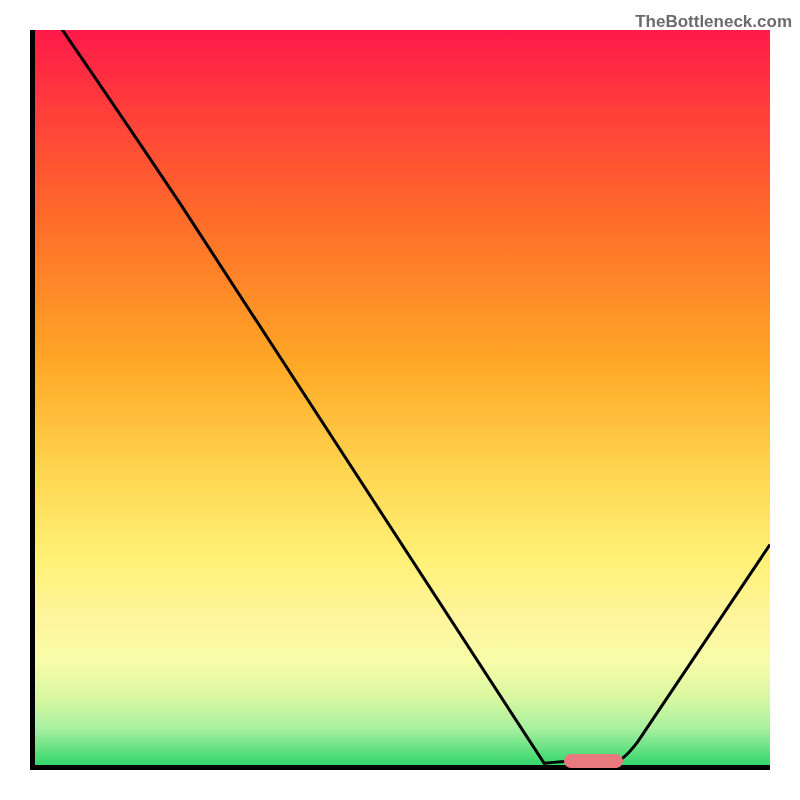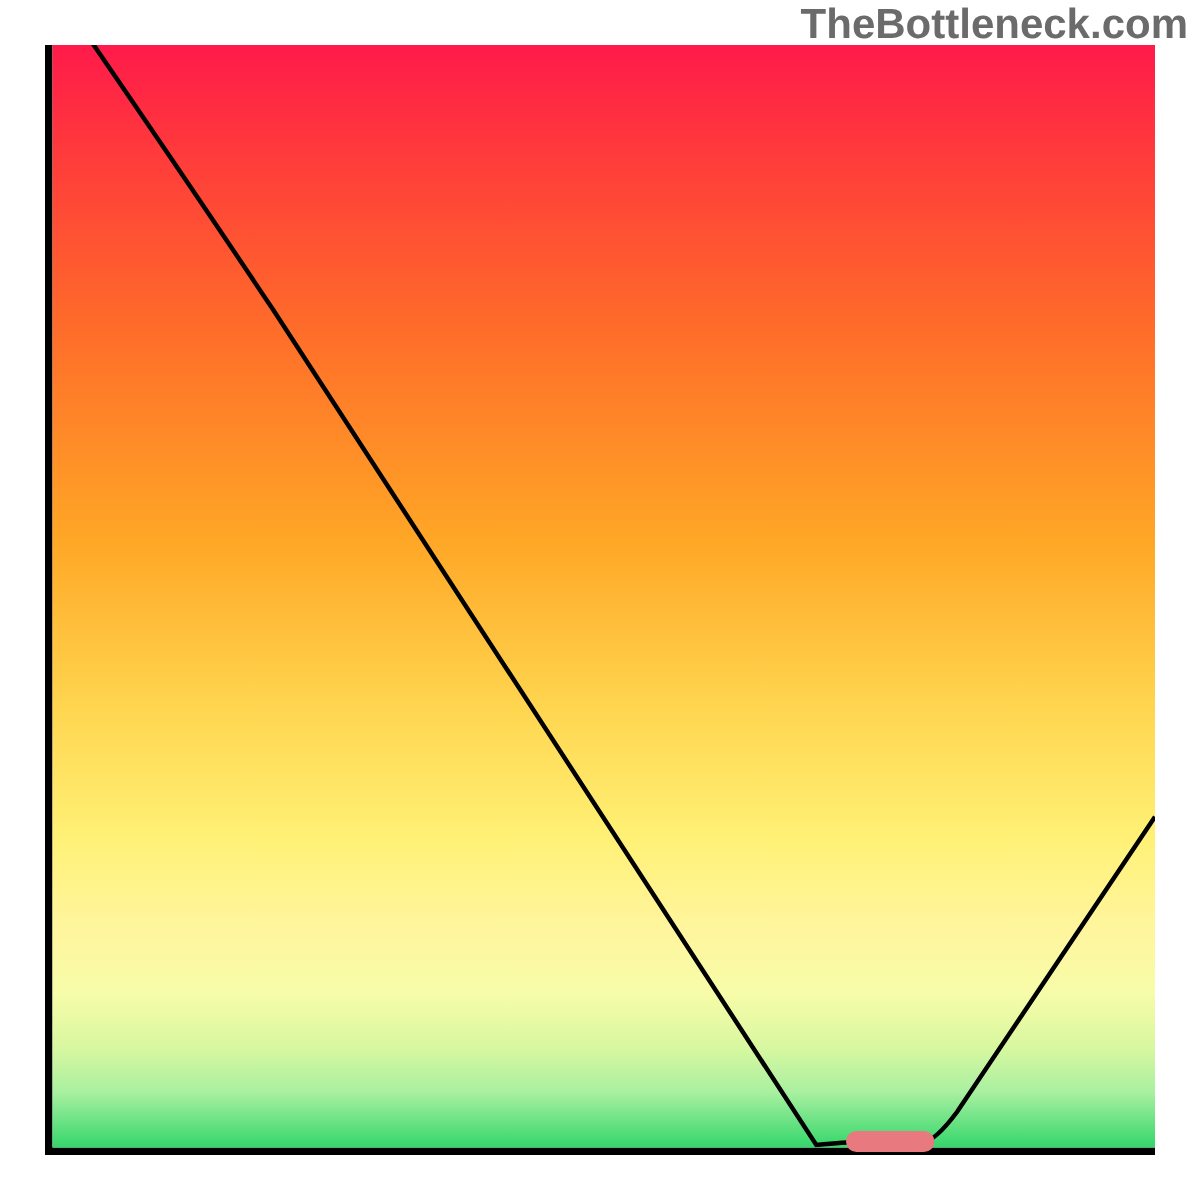--- a/index.html
+++ b/index.html
@@ -6,23 +6,23 @@
     margin: 0;
     padding: 0;
     width: 800px;
     height: 800px;
     background: #ffffff;
     font-family: Arial, sans-serif;
     position: relative;
   }
   .watermark {
     position: absolute;
-    top: 0;
+    top: 12px;
     right: 8px;
-    font-size: 28px;
+    font-size: 17px;
     font-weight: bold;
     color: #6b6b6b;
     z-index: 10;
   }
   .plot-area {
     position: absolute;
     top: 30px;
     left: 30px;
     width: 740px;
     height: 740px;

